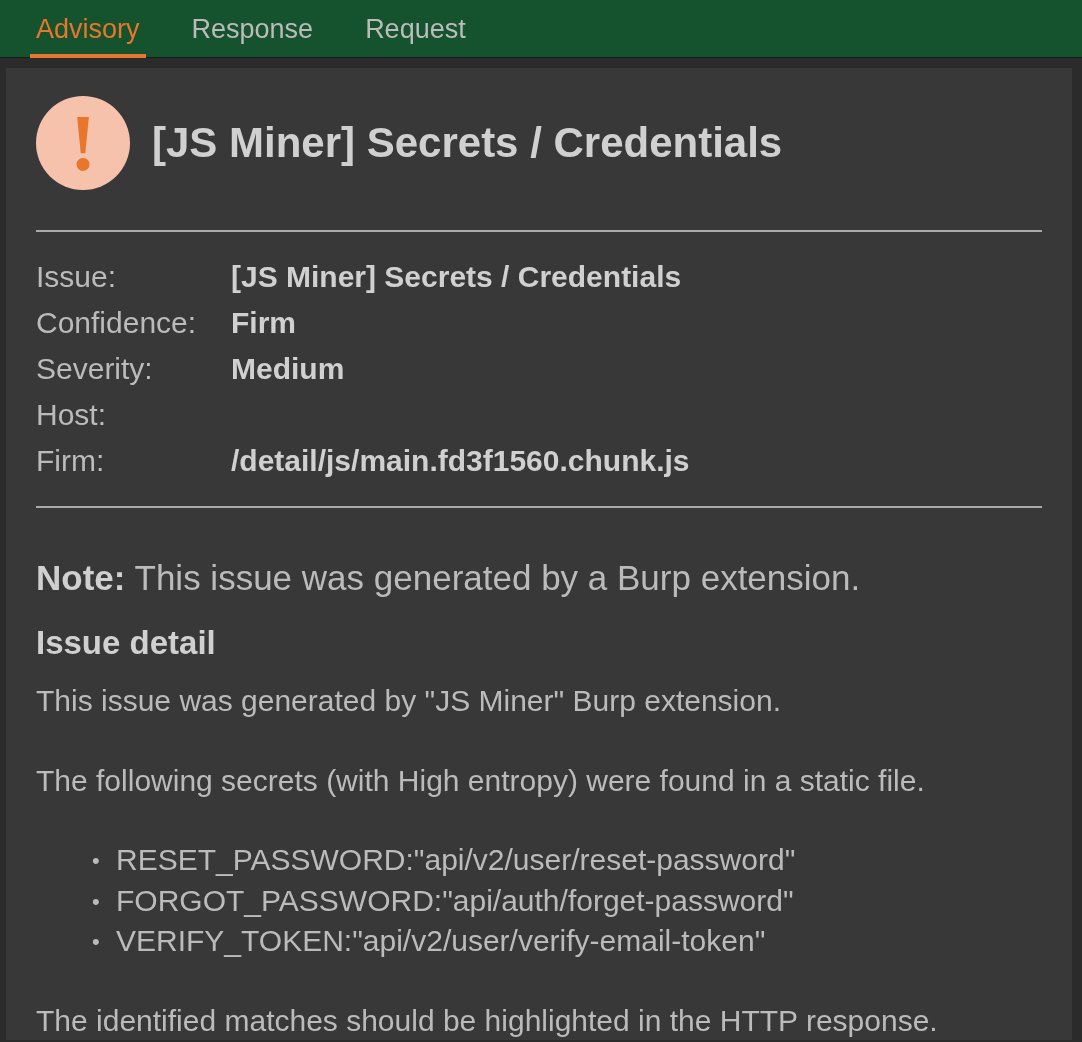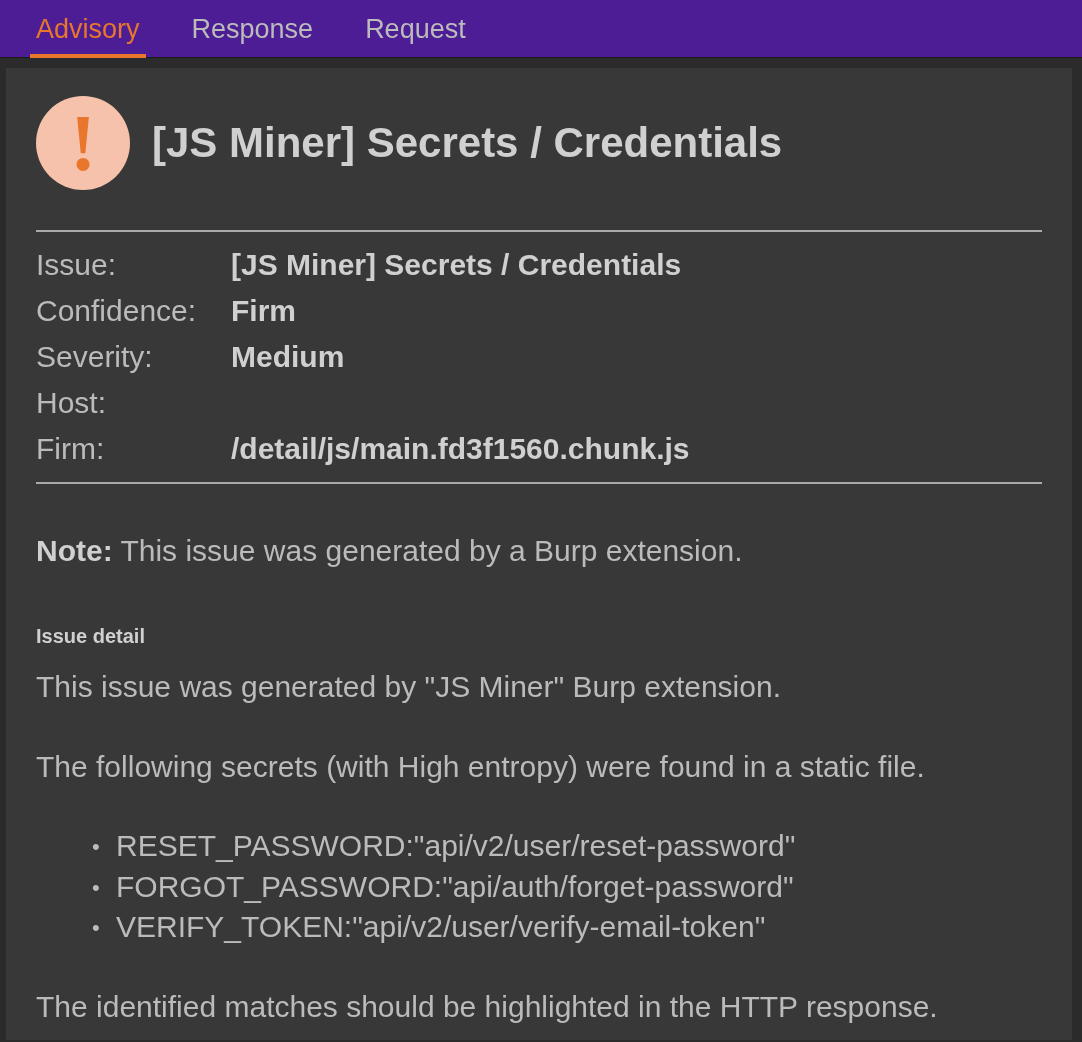--- a/index.html
+++ b/index.html
@@ -10,21 +10,21 @@
   body {
     background: #2b2b2b;
     font-family: -apple-system, BlinkMacSystemFont, "Segoe UI", Helvetica, Arial, sans-serif;
     color: #cccccc;
     width: 1082px;
     height: 1042px;
     overflow: hidden;
   }
   .tabs {
     display: flex;
-    background: #4c1d95;
+    background: #14532d;
     padding: 10px 0 0 0;
     gap: 40px;
     padding-left: 30px;
     border-bottom: 1px solid #1a1a1a;
   }
   .tab {
     font-size: 27px;
     color: #bbbbbb;
     padding: 4px 6px 12px 6px;
     cursor: pointer;
@@ -83,49 +83,49 @@
     font-family: Georgia, serif;
   }
   .title-text {
     font-size: 42px;
     font-weight: 700;
     color: #d0d0d0;
   }
   .meta-table {
     border-top: 2px solid #aaaaaa;
     border-bottom: 2px solid #aaaaaa;
-    padding: 10px 0;
+    padding: 22px 0;
     margin-bottom: 50px;
   }
   .meta-row {
     display: flex;
     font-size: 30px;
     line-height: 1.4;
     padding: 2px 0;
   }
   .meta-label {
     width: 195px;
     color: #bbbbbb;
     font-weight: 400;
   }
   .meta-value {
     font-weight: 700;
     color: #d0d0d0;
   }
   .note-line {
-    font-size: 30px;
-    color: #bbbbbb;
-    margin-bottom: 57px;
+    font-size: 35px;
+    color: #bbbbbb;
+    margin-bottom: 26px;
   }
   .note-line .bold {
     font-weight: 700;
     color: #d0d0d0;
   }
   .section-heading {
-    font-size: 20px;
+    font-size: 33px;
     font-weight: 700;
     color: #d0d0d0;
     margin-bottom: 18px;
   }
   .body-text {
     font-size: 30px;
     color: #bbbbbb;
     line-height: 1.4;
     margin-bottom: 38px;
   }

